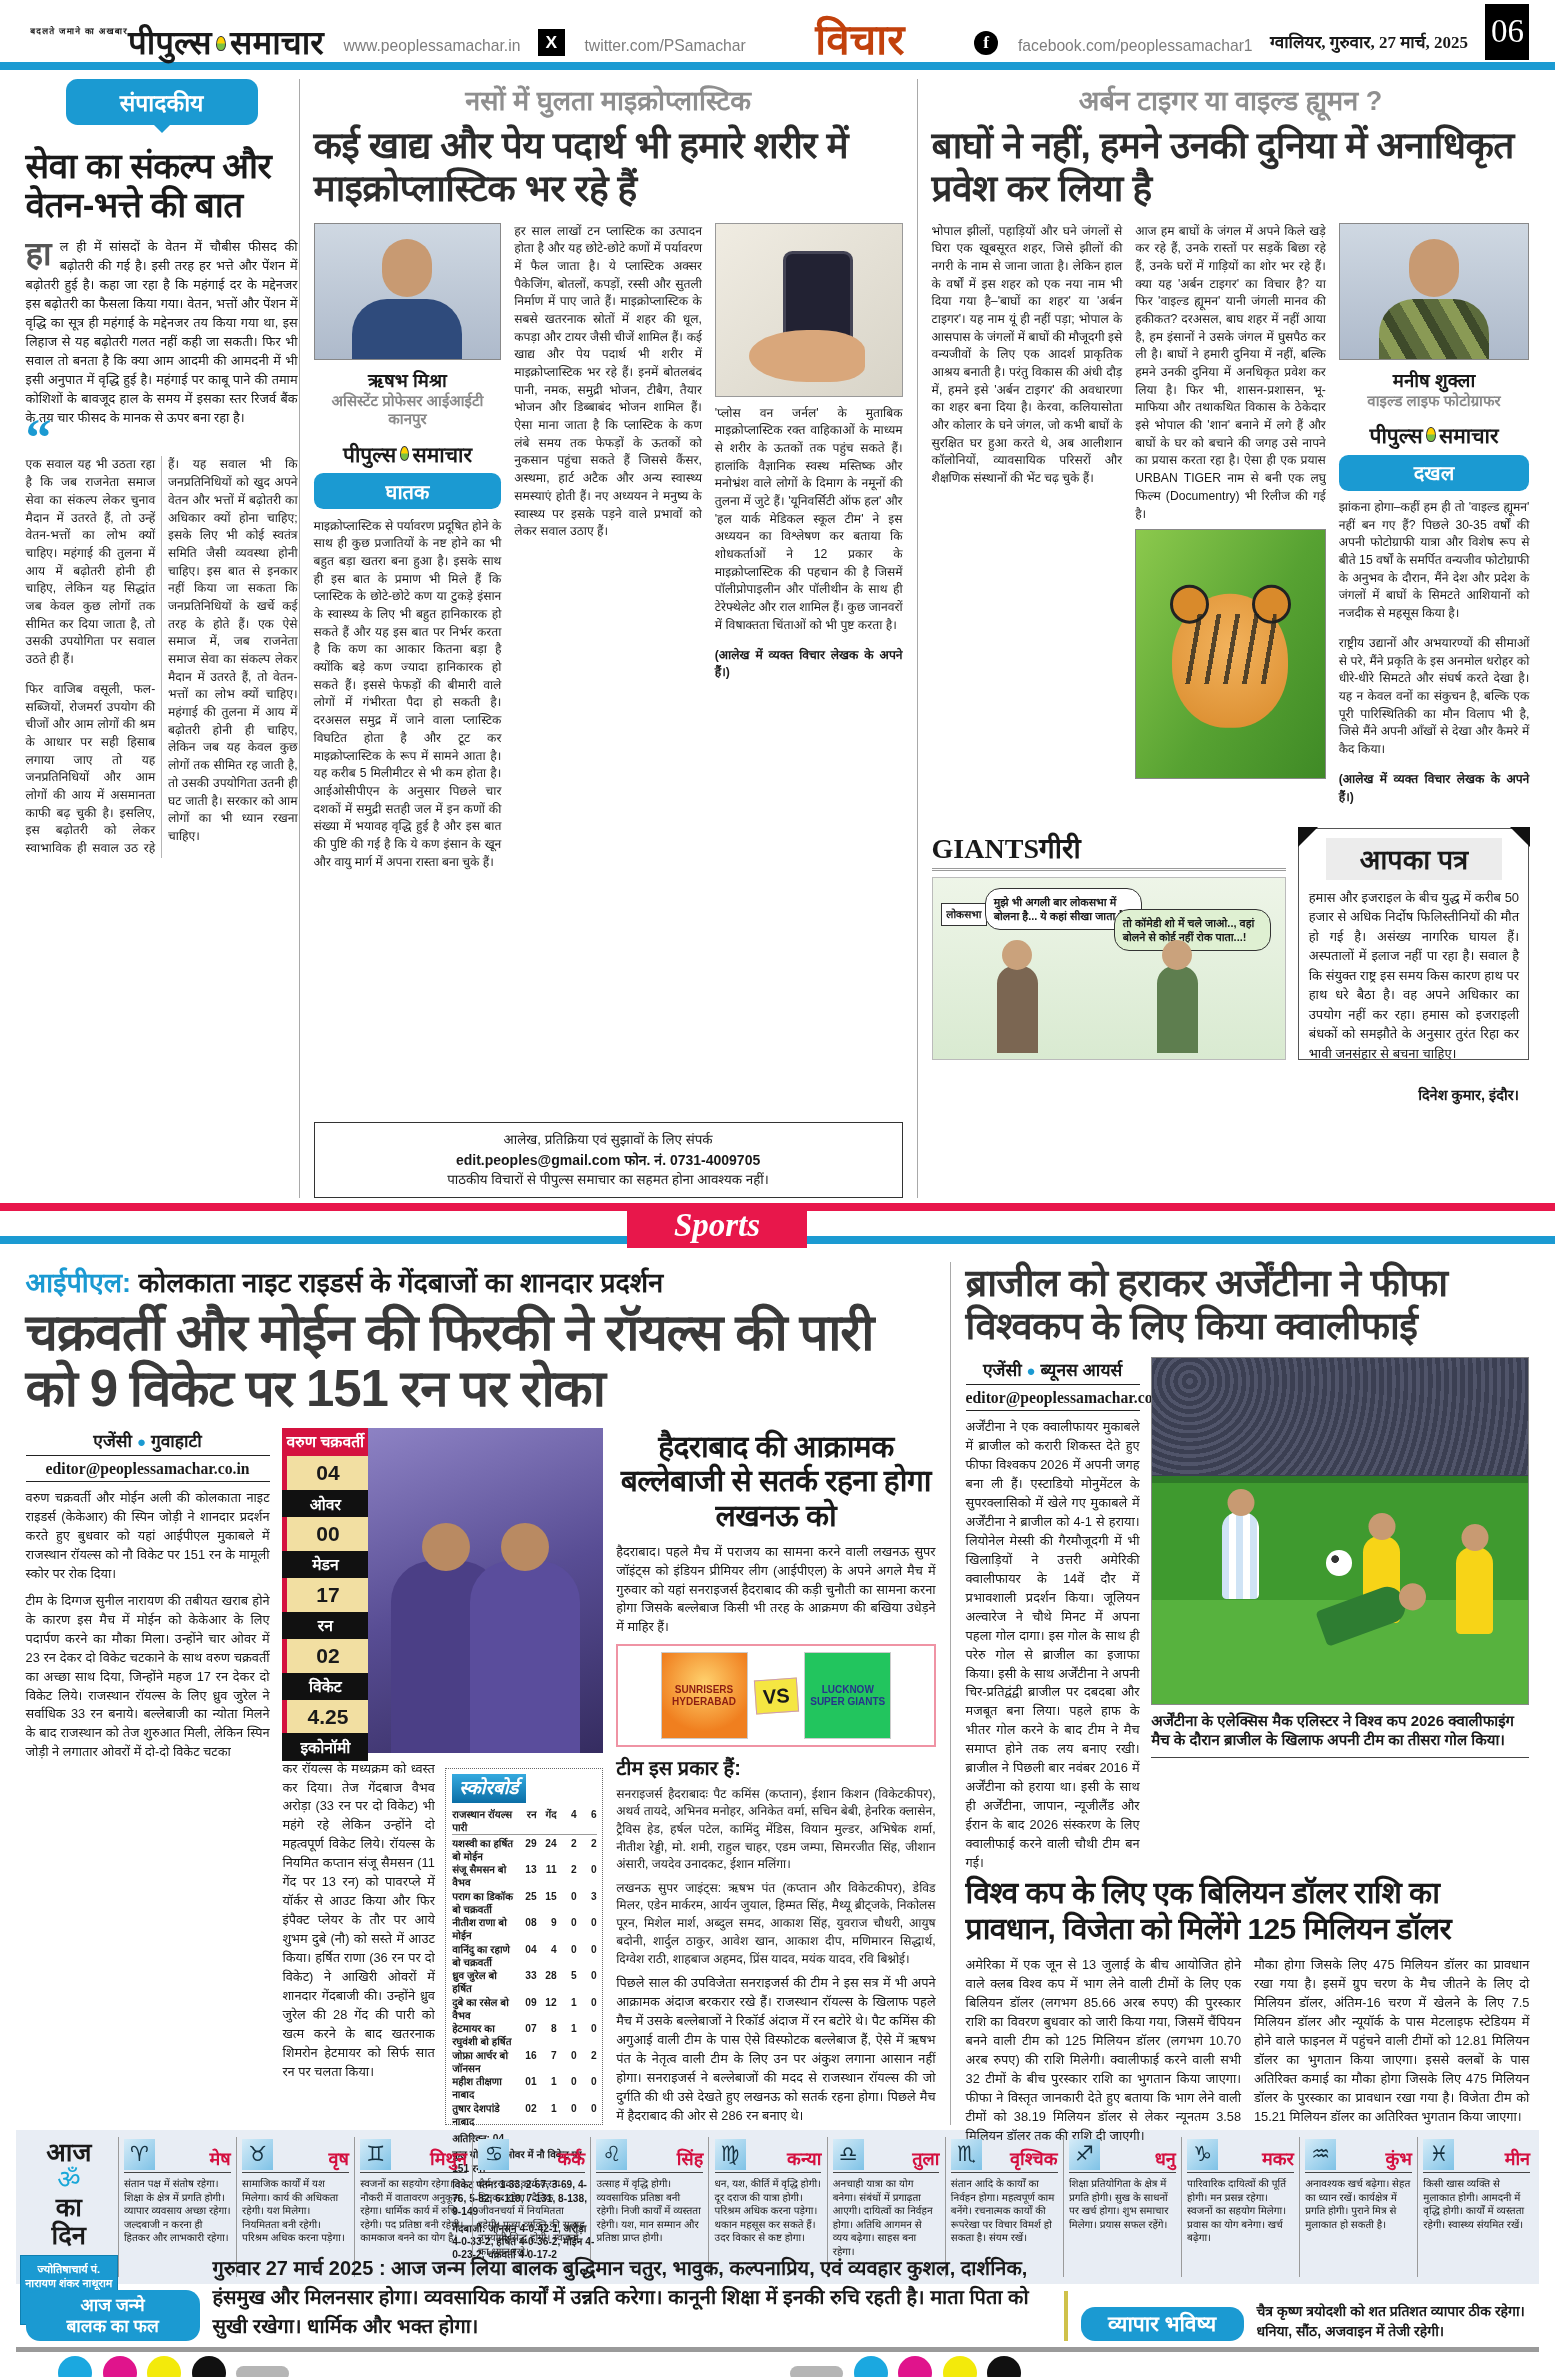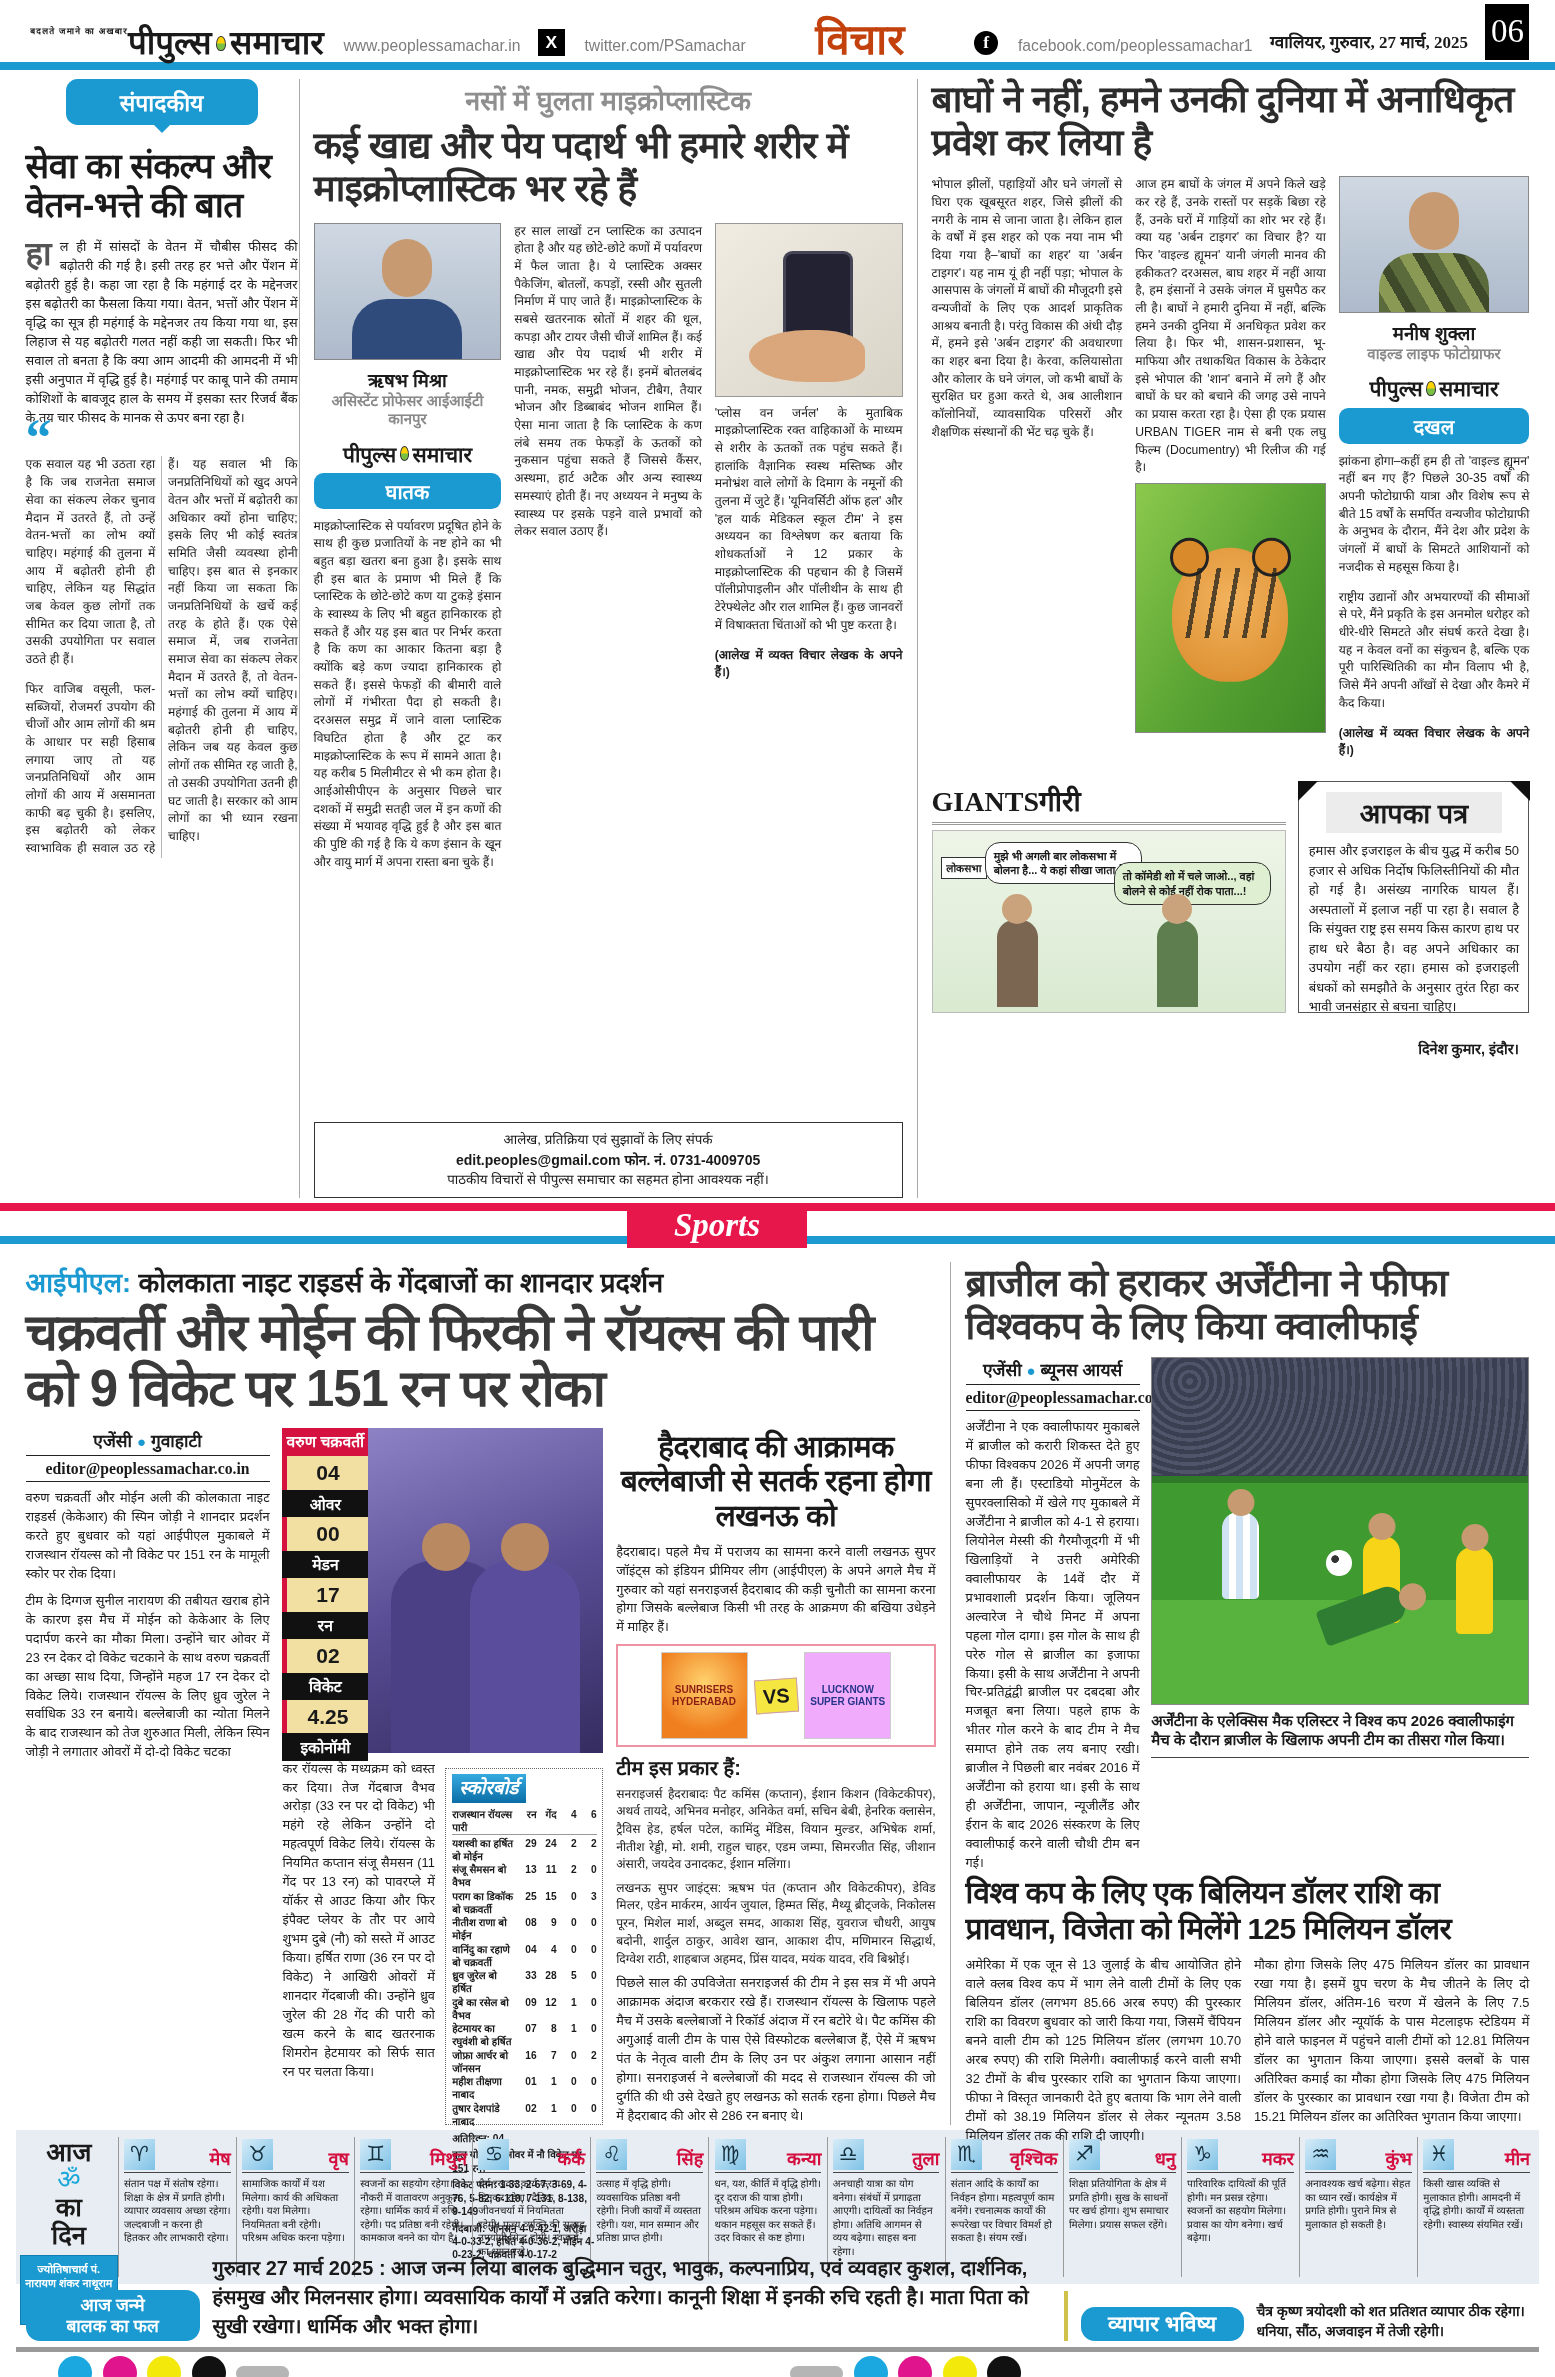--- a/index.html
+++ b/index.html
@@ -138,21 +138,21 @@
   .sb-note{font-weight:800;margin-top:3.5px}
   .sp-cont{display:flex;gap:10.5px;margin-top:7px;flex:1;min-height:0}
   .sp-cont .t{flex:1;min-width:0}
   
   .lk-h{font-size:30px;font-weight:900;text-align:center;line-height:1.15;margin:2.3px 0 9.3px;letter-spacing:-0.6px}
   .vsbox{border:2.9px solid #ef93a4;background:#fff;display:flex;align-items:center;justify-content:center;
          gap:7px;padding:5.8px;margin-bottom:7px}
   .tlogo{width:87px;height:87px;border:0.6px solid #ccc;display:flex;align-items:center;justify-content:center;
          text-align:center;font-weight:900;font-size:10px;line-height:1.15;padding:3.5px}
   .tlogo.srh{background:radial-gradient(circle at 50% 35%,#ffd26e,#f07f1f 70%);color:#8c1d12}
-  .tlogo.lsg{background:#f0abfc;color:#27348b}
+  .tlogo.lsg{background:#22c55e;color:#27348b}
   .vs-tag{background:#f5e642;font-weight:900;font-size:20px;padding:4.6px 7px;transform:rotate(-4deg);border:0.6px solid #c9b;} 
   .teams-h{font-size:20px;font-weight:900;margin:2.3px 0 4.6px}
   
   .sp-right{flex:1;display:flex;flex-direction:column;min-width:0}
   .ar-h1{font-size:38px;font-weight:900;color:#333;line-height:1.14;margin:0 0 8.1px;letter-spacing:-0.6px}
   .ar-row{display:flex;gap:11.6px}
   .ar-body{width:174px;flex:none}
   .foot-photo{flex:1;height:348px;position:relative;overflow:hidden;border:0.6px solid #888;
     background:linear-gradient(#3b3f52 0 34%,#2f7a28 34% 36%,#3f9a2f 36% 70%,#57b23e 70%)}
   .crowd{position:absolute;top:0;left:0;right:0;height:34%;
@@ -276,20 +276,21 @@
       </div>
       <div class="contact-box">
         <span>आलेख, प्रतिक्रिया एवं सुझावों के लिए संपर्क</span><br>
         <b>edit.peoples@gmail.com फोन. नं. 0731-4009705</b><br>
         <span>पाठकीय विचारों से पीपुल्स समाचार का सहमत होना आवश्यक नहीं।</span>
       </div>
     </div>
 
     <div class="rt">
       <div>
+        <div class="kicker">अर्बन टाइगर या वाइल्ड ह्यूमन ?</div>
         <h1 class="art-h1">बाघों ने नहीं, हमने उनकी दुनिया में अनाधिकृत प्रवेश कर लिया है</h1>
         <div class="cols3">
           <div>
             <p class="small-col" style="margin:0">भोपाल झीलों, पहाड़ियों और घने जंगलों से घिरा एक खूबसूरत शहर, जिसे झीलों की नगरी के नाम से जाना जाता है। लेकिन हाल के वर्षों में इस शहर को एक नया नाम भी दिया गया है–'बाघों का शहर' या 'अर्बन टाइगर'। यह नाम यूं ही नहीं पड़ा; भोपाल के आसपास के जंगलों में बाघों की मौजूदगी इसे वन्यजीवों के लिए एक आदर्श प्राकृतिक आश्रय बनाती है। परंतु विकास की अंधी दौड़ में, हमने इसे 'अर्बन टाइगर' की अवधारणा का शहर बना दिया है। केरवा, कलियासोता और कोलार के घने जंगल, जो कभी बाघों के सुरक्षित घर हुआ करते थे, अब आलीशान कॉलोनियों, व्यावसायिक परिसरों और शैक्षणिक संस्थानों की भेंट चढ़ चुके हैं।</p>
           </div>
           <div>
             <p class="small-col" style="margin:0">आज हम बाघों के जंगल में अपने किले खड़े कर रहे हैं, उनके रास्तों पर सड़कें बिछा रहे हैं, उनके घरों में गाड़ियों का शोर भर रहे हैं। क्या यह 'अर्बन टाइगर' का विचार है? या फिर 'वाइल्ड ह्यूमन' यानी जंगली मानव की हकीकत? दरअसल, बाघ शहर में नहीं आया है, हम इंसानों ने उसके जंगल में घुसपैठ कर ली है। बाघों ने हमारी दुनिया में नहीं, बल्कि हमने उनकी दुनिया में अनधिकृत प्रवेश कर लिया है। फिर भी, शासन-प्रशासन, भू-माफिया और तथाकथित विकास के ठेकेदार इसे भोपाल की 'शान' बनाने में लगे हैं और बाघों के घर को बचाने की जगह उसे नापने का प्रयास करता रहा है। ऐसा ही एक प्रयास URBAN TIGER नाम से बनी एक लघु फिल्म (Documentry) भी रिलीज की गई है।</p>
             <div class="tiger-img">
               <div class="tiger-face"></div>
                 <div class="tiger-stripes"></div>

